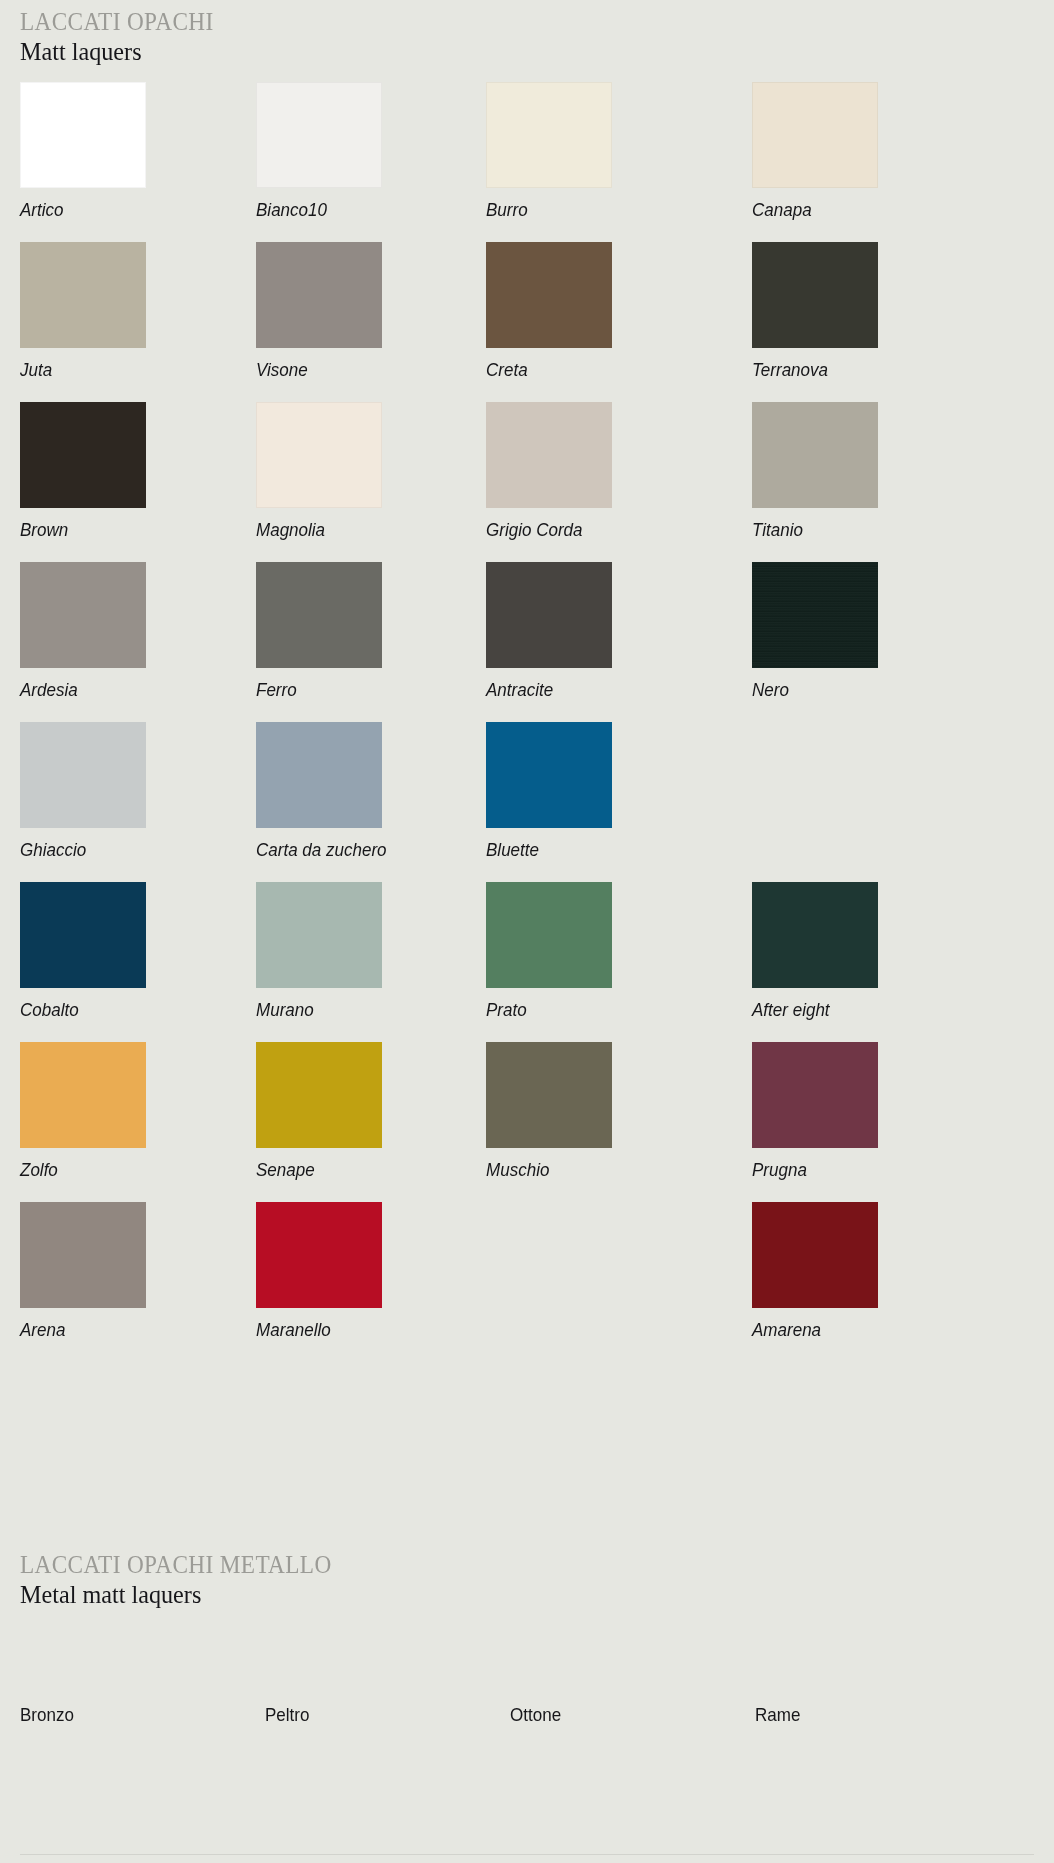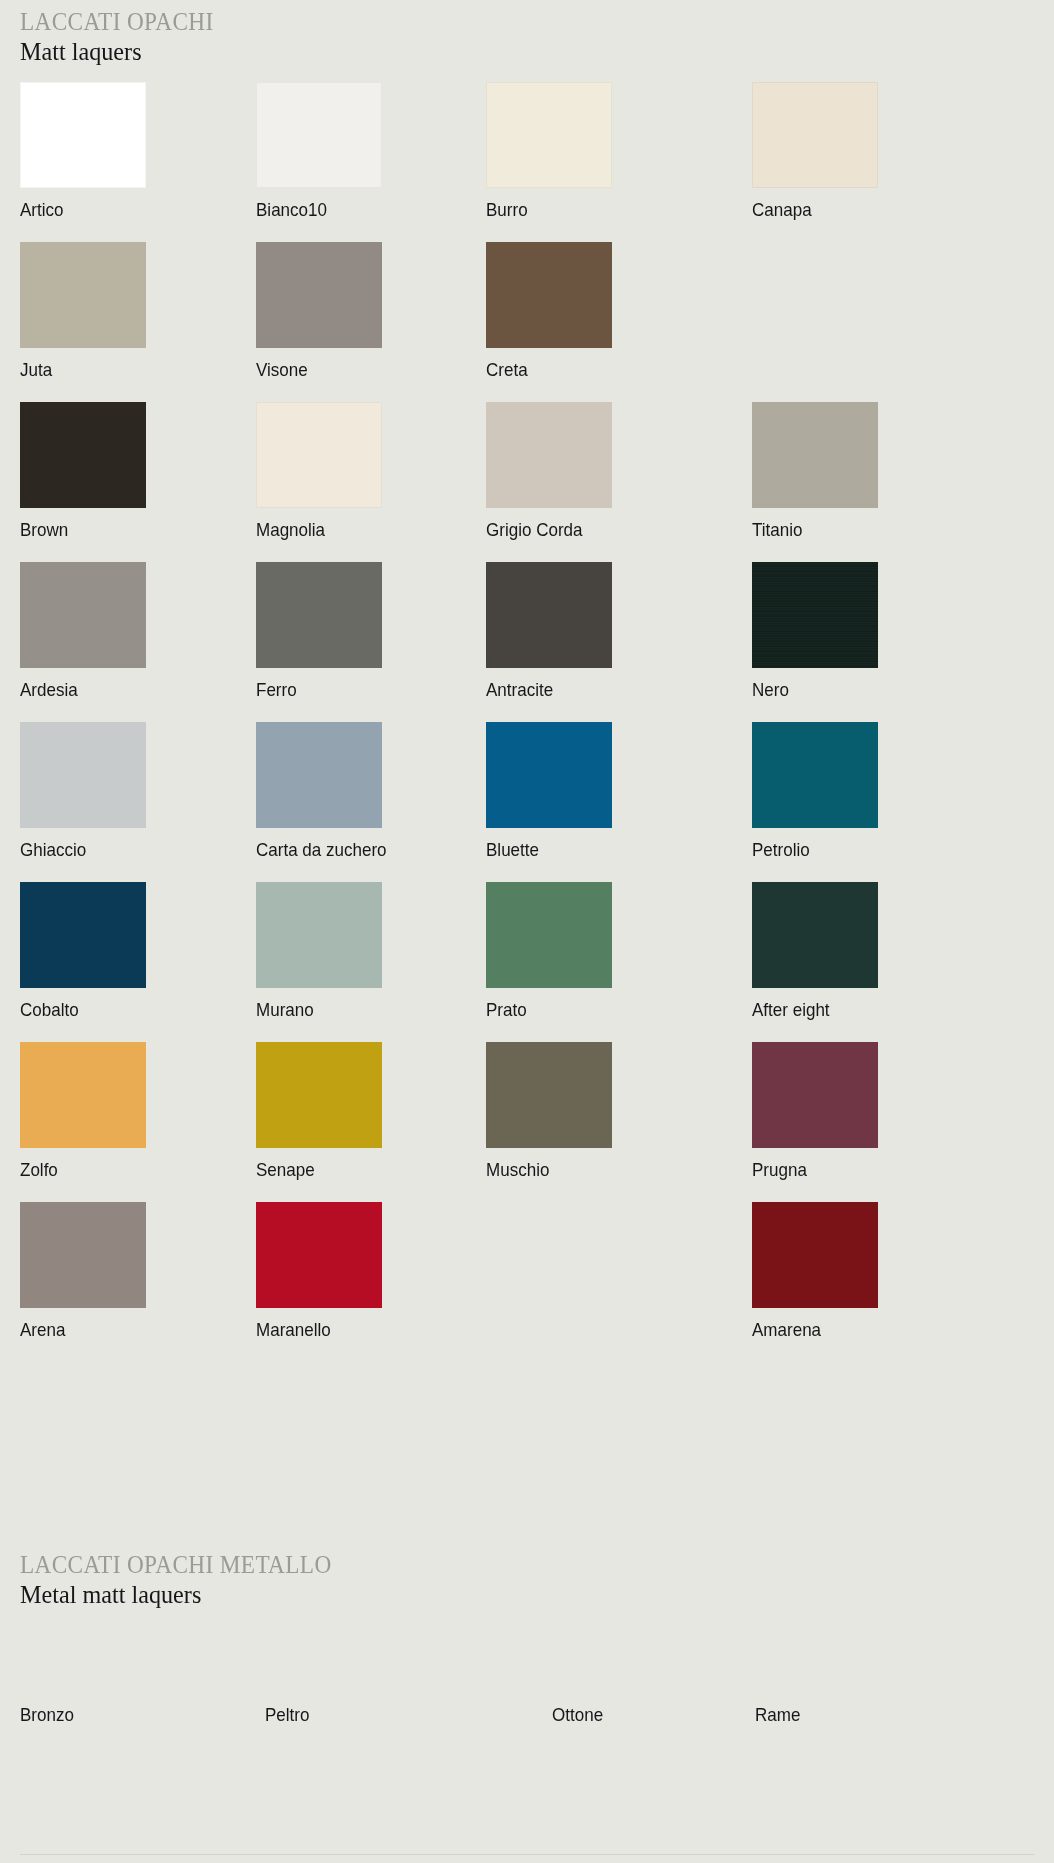--- a/index.html
+++ b/index.html
@@ -54,20 +54,21 @@
   
   #matt-grid {
     position: absolute;
     left: 20px;
     top: 82px;
     width: 1014px;
   }
   .swatch-row {
     position: relative;
     height: 160px;
+    font-style: italic;
   }
   .swatch-cell {
     position: absolute;
     top: 0;
     width: 126px;
   }
   .swatch-cell.c0 { left: 0px; }
   .swatch-cell.c1 { left: 236px; }
   .swatch-cell.c2 { left: 466px; }
   .swatch-cell.c3 { left: 704px; margin-left: 28px; }
@@ -115,21 +116,21 @@
     top: 1693px;
     width: 1014px;
   }
   .metal-cell {
     position: absolute;
     top: 0;
     width: 223px;
   }
   .metal-cell.m0 { left: 0px; }
   .metal-cell.m1 { left: 245px; }
-  .metal-cell.m2 { left: 490px; margin-left: 42px; }
+  .metal-cell.m2 { left: 490px; }
   .metal-cell.m3 { left: 735px; }
 
   .metal-chip {
     width: 223px;
     height: 100px;
     position: relative;
     overflow: hidden;
     box-shadow: inset 0 0 0 1px rgba(0,0,0,0.05);
   }
   
@@ -220,20 +221,24 @@
         <span class="chip-label" style="color: rgb(23, 23, 26);">Juta</span>
       </div>
       <div class="swatch-cell c1">
         <span class="chip" style="background-color: rgb(145, 138, 133);"></span>
         <span class="chip-label" style="color: rgb(23, 23, 26);">Visone</span>
       </div>
       <div class="swatch-cell c2">
         <span class="chip" style="background-color: rgb(107, 85, 64);"></span>
         <span class="chip-label" style="color: rgb(23, 23, 26);">Creta</span>
       </div>
+      <div class="swatch-cell c3">
+        <span class="chip" style="background-color: rgb(55, 56, 48);"></span>
+        <span class="chip-label" style="color: rgb(23, 23, 26);">Terranova</span>
+      </div>
     </div>
 
     <div class="swatch-row">
       <div class="swatch-cell c0">
         <span class="chip" style="background-color: rgb(45, 39, 33);"></span>
         <span class="chip-label" style="color: rgb(23, 23, 26);">Brown</span>
       </div>
       <div class="swatch-cell c2">
         <span class="chip" style="background-color: rgb(207, 198, 188);"></span>
         <span class="chip-label" style="color: rgb(23, 23, 26);">Grigio Corda</span>
@@ -272,24 +277,20 @@
         <span class="chip" style="background-color: rgb(199, 203, 203);"></span>
         <span class="chip-label" style="color: rgb(23, 23, 26);">Ghiaccio</span>
       </div>
       <div class="swatch-cell c1">
         <span class="chip" style="background-color: rgb(148, 163, 176);"></span>
         <span class="chip-label" style="color: rgb(23, 23, 26);">Carta da zuchero</span>
       </div>
       <div class="swatch-cell c2">
         <span class="chip" style="background-color: rgb(5, 93, 140);"></span>
         <span class="chip-label" style="color: rgb(23, 23, 26);">Bluette</span>
-      </div>
-      <div class="swatch-cell c3">
-        <span class="chip" style="background-color: rgb(7, 92, 110);"></span>
-        <span class="chip-label" style="color: rgb(23, 23, 26);">Petrolio</span>
       </div>
     </div>
 
     <div class="swatch-row">
       <div class="swatch-cell c0">
         <span class="chip" style="background-color: rgb(10, 58, 86);"></span>
         <span class="chip-label" style="color: rgb(23, 23, 26);">Cobalto</span>
       </div>
       <div class="swatch-cell c1">
         <span class="chip" style="background-color: rgb(167, 184, 176);"></span>

